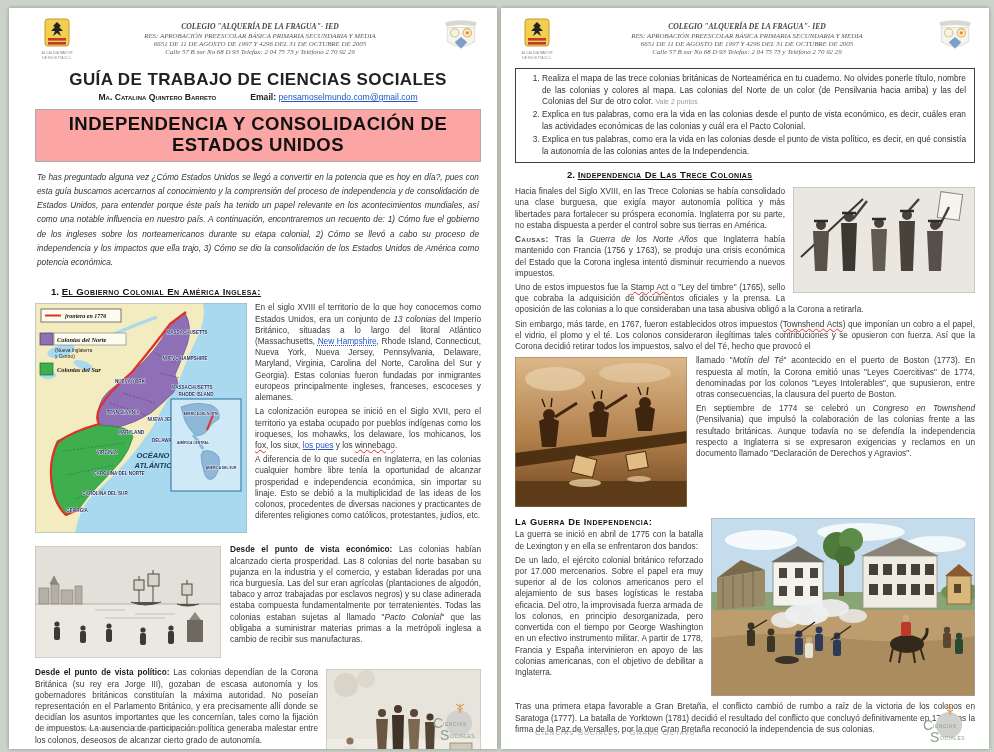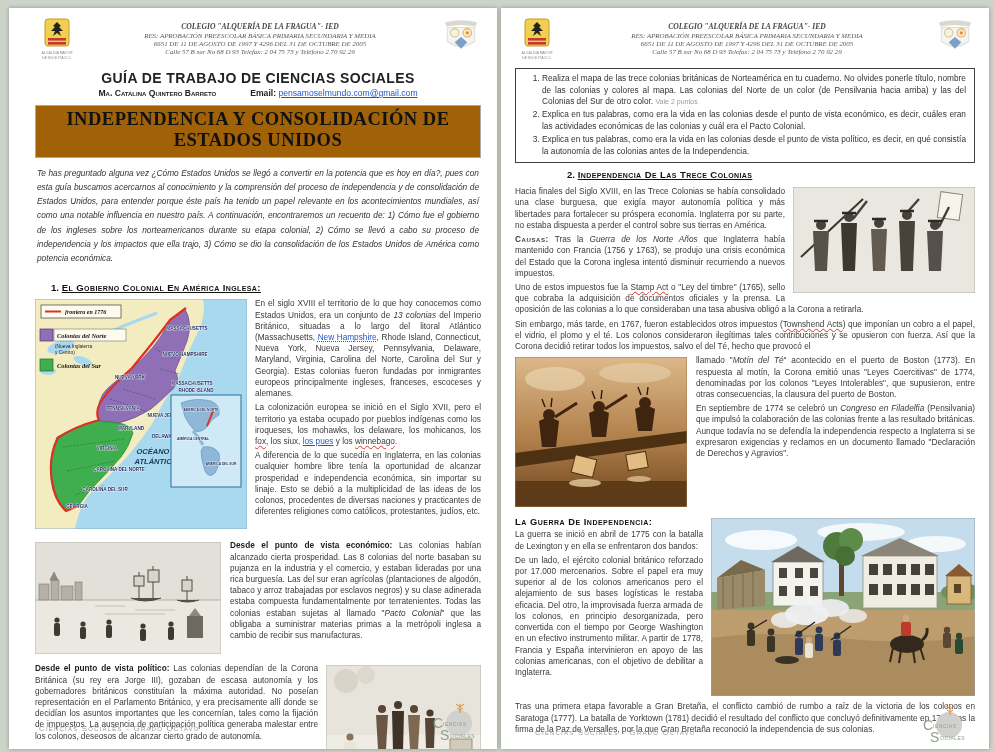--- a/index.html
+++ b/index.html
@@ -8,28 +8,28 @@
   .page{position:absolute;top:8px;width:488px;height:741px;background:#fff;
         box-shadow:0 0 4px rgba(0,0,0,.3);overflow:hidden;}
   #pageL{left:9px;} #pageR{left:501px;}
   .inner{padding:8px 16px 0 26px;}
   
   .hdr{display:flex;align-items:flex-start;justify-content:space-between;}
   .hdrC{flex:1;text-align:center;font-family:"Liberation Serif",serif;font-style:italic;color:#5a5a5a;padding-top:6px;}
   .hl1{font-size:7.6px;font-weight:bold;color:#474747;}
   .hl2{font-size:6.9px;margin-top:1px;}
   
-  .gtitle{text-align:center;font-weight:bold;font-size:14px;letter-spacing:.4px;color:#222;margin-top:4px;}
+  .gtitle{text-align:center;font-weight:bold;font-size:17px;letter-spacing:.4px;color:#222;margin-top:4px;}
   .grade{text-align:center;font-weight:bold;font-size:16px;letter-spacing:1px;color:#222;}
   .byline{display:flex;justify-content:center;gap:34px;font-size:8.6px;margin-top:2px;}
   .teacher{font-variant:small-caps;font-weight:bold;color:#222;}
   .elabel{font-weight:bold;color:#222;}
   a.link{color:#2356c5;text-decoration:underline;cursor:pointer;}
-  .maintitle{margin-top:7px;background:#a16207;border:1px solid #aaa;text-align:center;
-             font-family:Liberation Serif, serif;font-weight:bold;font-size:18.5px;
+  .maintitle{margin-top:7px;background:#fca5a5;border:1px solid #aaa;text-align:center;
+             font-family:Liberation Sans, sans-serif;font-weight:bold;font-size:18.5px;
              letter-spacing:.5px;color:#111;padding:3px 26px 5px;line-height:1.15;}
   .intro{font-style:italic;text-align:justify;font-size:8.3px;line-height:1.72;margin:8px 2px 6px;color:#333;}
   .sechead{margin:17px 0 5px 16px;font-size:9.6px;color:#111;}
   .sechead .num{font-weight:bold;}
   .sc{font-variant:small-caps;}
   .b{font-weight:bold;}
   .secttl{font-weight:bold;font-variant:small-caps;text-decoration:underline;letter-spacing:.4px;}
   
   .body{font-size:8.25px;line-height:1.36;text-align:justify;margin:0 0 3px;color:#3a3a3a;}
   .lead{font-weight:bold;color:#1d1d1d;}
@@ -341,21 +341,21 @@
       <g fill="#e2bd83" stroke="#4e3013" stroke-width="1">
         <rect x="58" y="100" width="22" height="18" transform="rotate(14 69 109)"></rect>
         <rect x="112" y="96" width="20" height="16" transform="rotate(-10 122 104)"></rect>
       </g>
       <rect y="124" width="172" height="26" fill="#5d3a18"></rect>
       <ellipse cx="70" cy="126" rx="16" ry="4" fill="#e8cf9e" opacity="0.8"></ellipse>
       <ellipse cx="124" cy="122" rx="12" ry="3" fill="#e8cf9e" opacity="0.7"></ellipse>
       <rect width="172" height="150" fill="none" stroke="#9a7a50"></rect>
     </svg>
     <p class="body"><span>llamado "</span><i>Motín del Té</i><span>" acontecido en el puerto de Boston (1773). En respuesta al motín, la Corona emitió unas "Leyes Coercitivas" de 1774, denominadas por los colonos "Leyes Intolerables", que supusieron, entre otras consecuencias, la clausura del puerto de Boston.</span></p>
-    <p class="body"><span>En septiembre de 1774 se celebró un </span><i>Congreso en Filadelfia</i><span> (Pensilvania) que impulsó la colaboración de las colonias frente a las resultado británicas. Aunque todavía no se defendía la independencia respecto a Inglaterra si se expresaron exigencias y reclamos en un documento llamado "Declaración de Derechos y Agravios".</span></p>
+    <p class="body"><span>En septiembre de 1774 se celebró un </span><i>Congreso en Townshend</i><span> (Pensilvania) que impulsó la colaboración de las colonias frente a las resultado británicas. Aunque todavía no se defendía la independencia respecto a Inglaterra si se expresaron exigencias y reclamos en un documento llamado "Declaración de Derechos y Agravios".</span></p>
   </div>
 
   <div class="flow warflow">
     <svg class="batimg" viewBox="0 0 264 178">
       <rect width="264" height="178" fill="#c4dcec"></rect>
       <ellipse cx="50" cy="22" rx="36" ry="10" fill="#fff" opacity="0.85"></ellipse>
           <ellipse cx="150" cy="14" rx="44" ry="9" fill="#fff" opacity="0.8"></ellipse>
           <ellipse cx="225" cy="26" rx="30" ry="8" fill="#fff" opacity="0.8"></ellipse>
       <rect y="74" width="264" height="20" fill="#8aa478"></rect>
       <ellipse cx="30" cy="76" rx="22" ry="8" fill="#6f8f5c"></ellipse>

